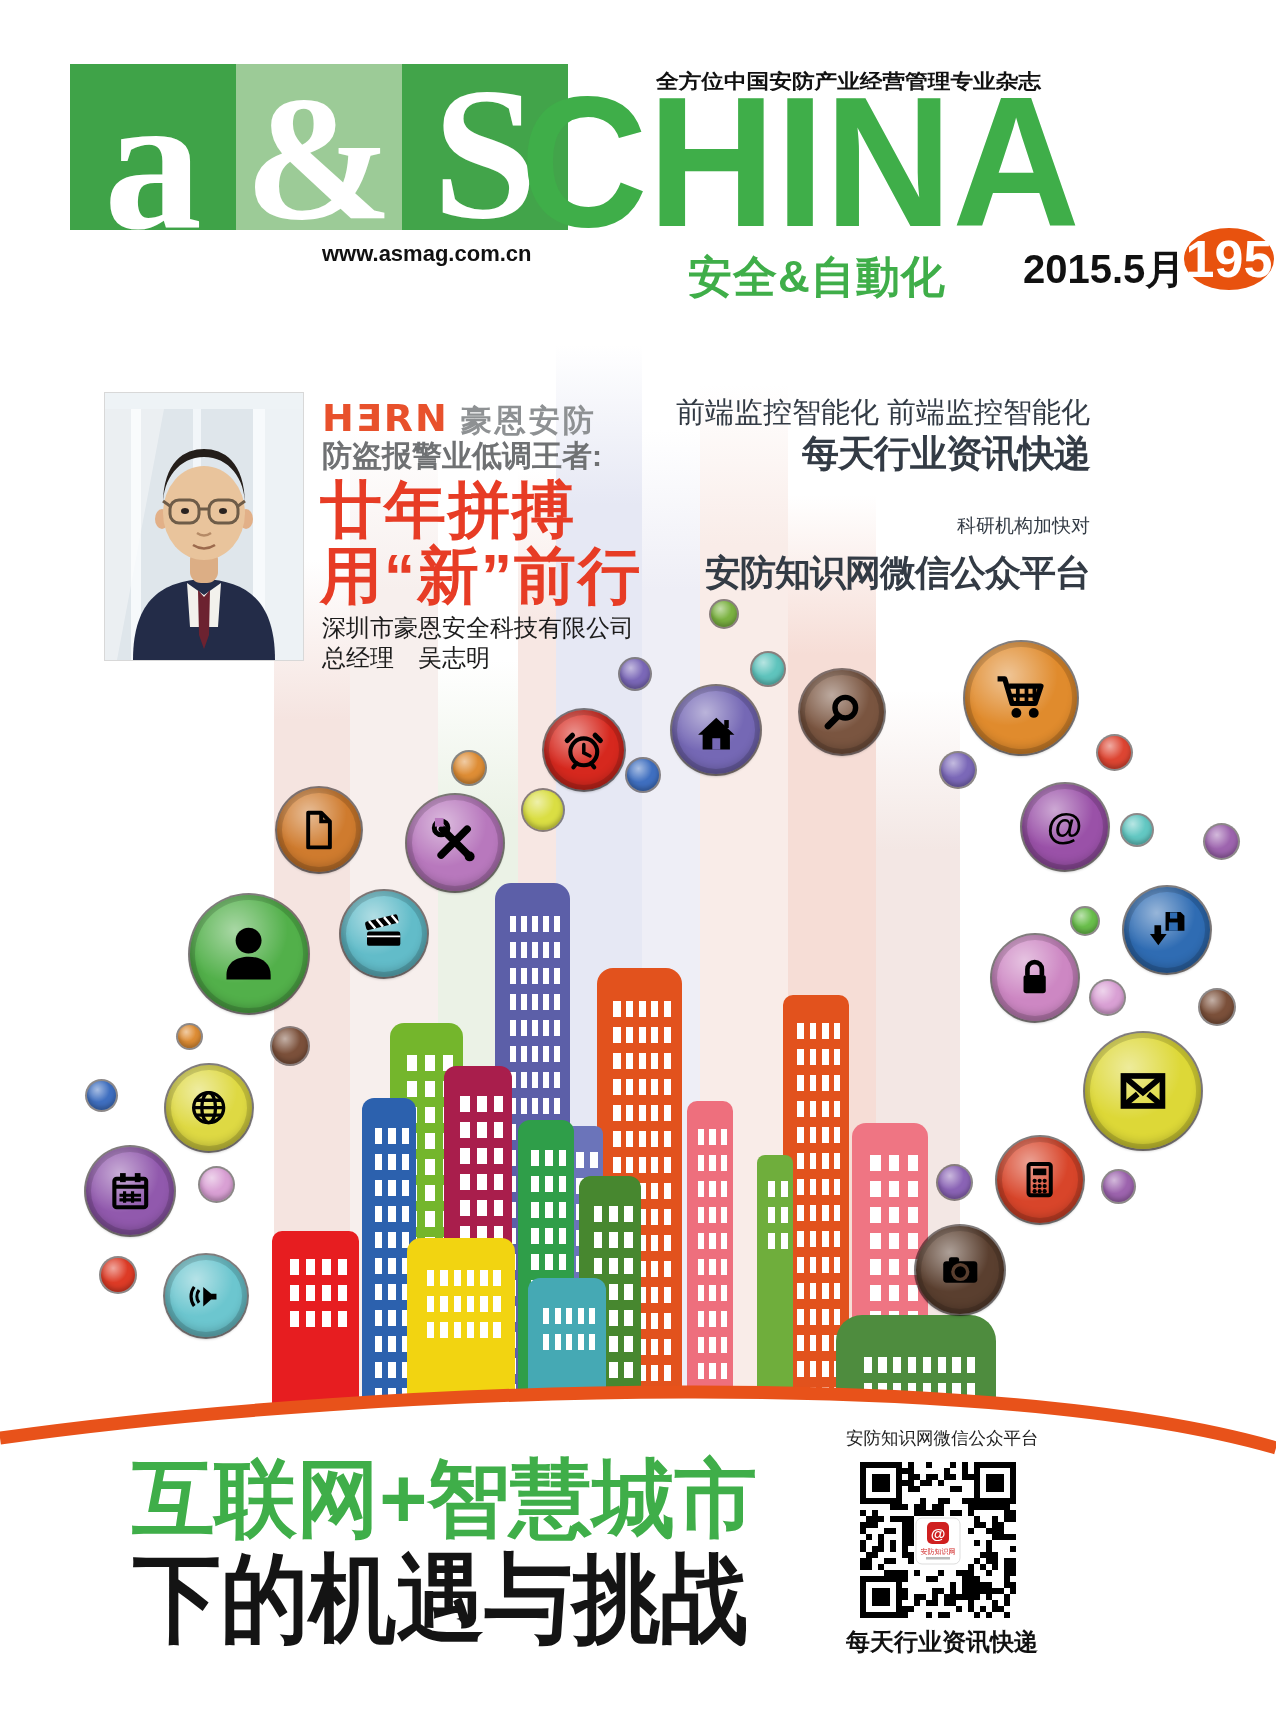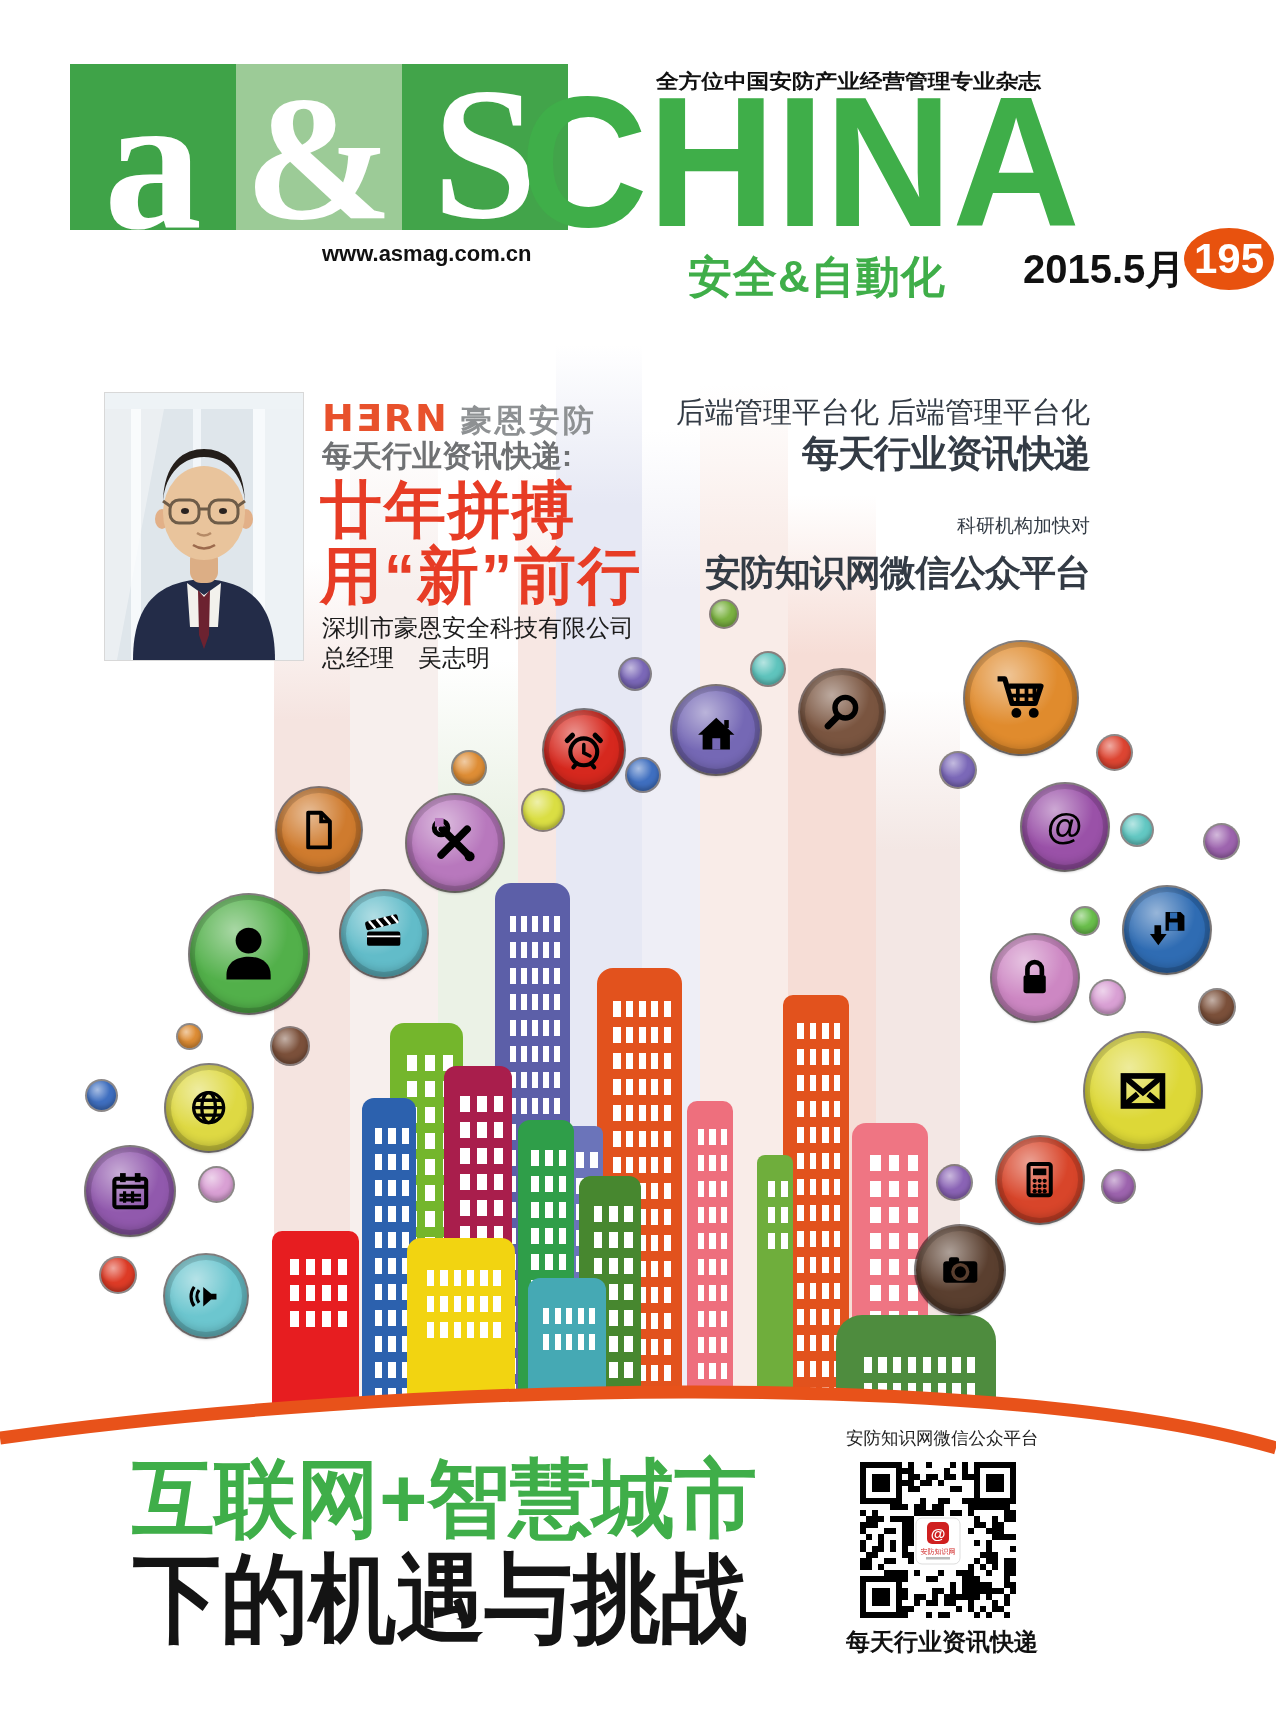--- a/index.html
+++ b/index.html
@@ -12,21 +12,21 @@
   .logo-a{font-size:196px;line-height:120px;padding-top:30px;}
   .logo-amp{font-size:178px;line-height:120px;padding-top:22px;}
   .logo-s{font-size:188px;line-height:120px;padding-top:14px;}
   .website{position:absolute;left:322px;top:241px;font-size:22px;font-weight:bold;color:#111;}
   .tagline-svg{position:absolute;left:656px;top:62px;width:392px;height:36px;color:#111;}
   .china-svg{position:absolute;left:520px;top:88px;width:566px;height:152px;color:var(--green);}
   .brandcn{position:absolute;left:688px;top:236px;font-size:44px;font-weight:bold;color:var(--green);letter-spacing:1px;margin-top:12px;}
   .issuedate{position:absolute;left:1023px;top:242px;font-size:40px;font-weight:bold;color:#111;}
   .badge{position:absolute;left:1184px;top:228px;width:90px;height:62px;border-radius:50%;
          background:var(--badge);display:flex;align-items:center;justify-content:center;
-         color:#fff;font-size:42px;font-weight:bold;}
+         color:#fff;font-size:52px;font-weight:bold;}
   
   .photo{position:absolute;left:105px;top:393px;width:198px;height:267px;box-shadow:0 0 0 1px #d8d8d8;}
   .hornrow{position:absolute;left:322px;top:396px;display:flex;align-items:baseline;gap:12px;white-space:nowrap;}
   .hornlogo{font-family:"DejaVu Sans",sans-serif;font-size:38px;font-weight:bold;color:var(--hornred);letter-spacing:2px;}
   .hornname{font-size:31px;font-weight:bold;color:var(--brandgray);letter-spacing:3px;}
   .kicker{position:absolute;left:322px;top:436px;font-size:30px;font-weight:bold;color:var(--gray);white-space:nowrap;}
   .bigred{position:absolute;left:320px;font-size:62px;font-weight:bold;color:var(--red);letter-spacing:2px;white-space:nowrap;}
   .red1{top:468px;} .red2{top:534px;}
   .company{position:absolute;left:322px;top:612px;font-size:24px;color:#1c1c1c;white-space:nowrap;text-align:center;}
   .personname{position:absolute;left:322px;top:642px;font-size:24px;color:#1c1c1c;white-space:nowrap;}
@@ -335,28 +335,28 @@
       <ellipse cx="118" cy="118" rx="4" ry="3" fill="#2a2320"></ellipse>
       <path d="M92 140 q7 5 14 0" fill="none" stroke="#b58a66" stroke-width="2.4"></path>
       <path d="M88 152 q11 7 22 0" fill="none" stroke="#9c6a4d" stroke-width="2.6"></path>
     </svg>
   </div>
 
   <div class="hornrow">
     <span class="hornlogo">HƎRN</span>
     <span class="hornname">豪恩安防</span>
   </div>
-  <div class="kicker">每天行业资讯快递:</div>
+  <div class="kicker">防盗报警业低调王者:</div>
   <div class="bigred red1">廿年拼搏</div>
   <div class="bigred red2">用“新”前行</div>
   <div class="company">深圳市豪恩安全科技有限公司</div>
   <div class="personname">总经理　吴志明</div>
 
   <div class="heads">
-    <div class="h-light">后端管理平台化 后端管理平台化</div>
+    <div class="h-light">前端监控智能化 前端监控智能化</div>
     <div class="h-bold1">每天行业资讯快递</div>
     <div class="h-light2">科研机构加快对</div>
     <div class="h-bold2">安防知识网微信公众平台</div>
   </div>
 
   <svg class="green-svg">
     <text x="2" y="80" font-size="85" font-weight="bold" fill="currentColor" textLength="625" lengthAdjust="spacingAndGlyphs">互联网+智慧城市</text>
   </svg>
   <svg class="black-svg">
     <text x="2" y="92" font-size="97" font-weight="bold" fill="currentColor" textLength="615" lengthAdjust="spacingAndGlyphs">下的机遇与挑战</text>

